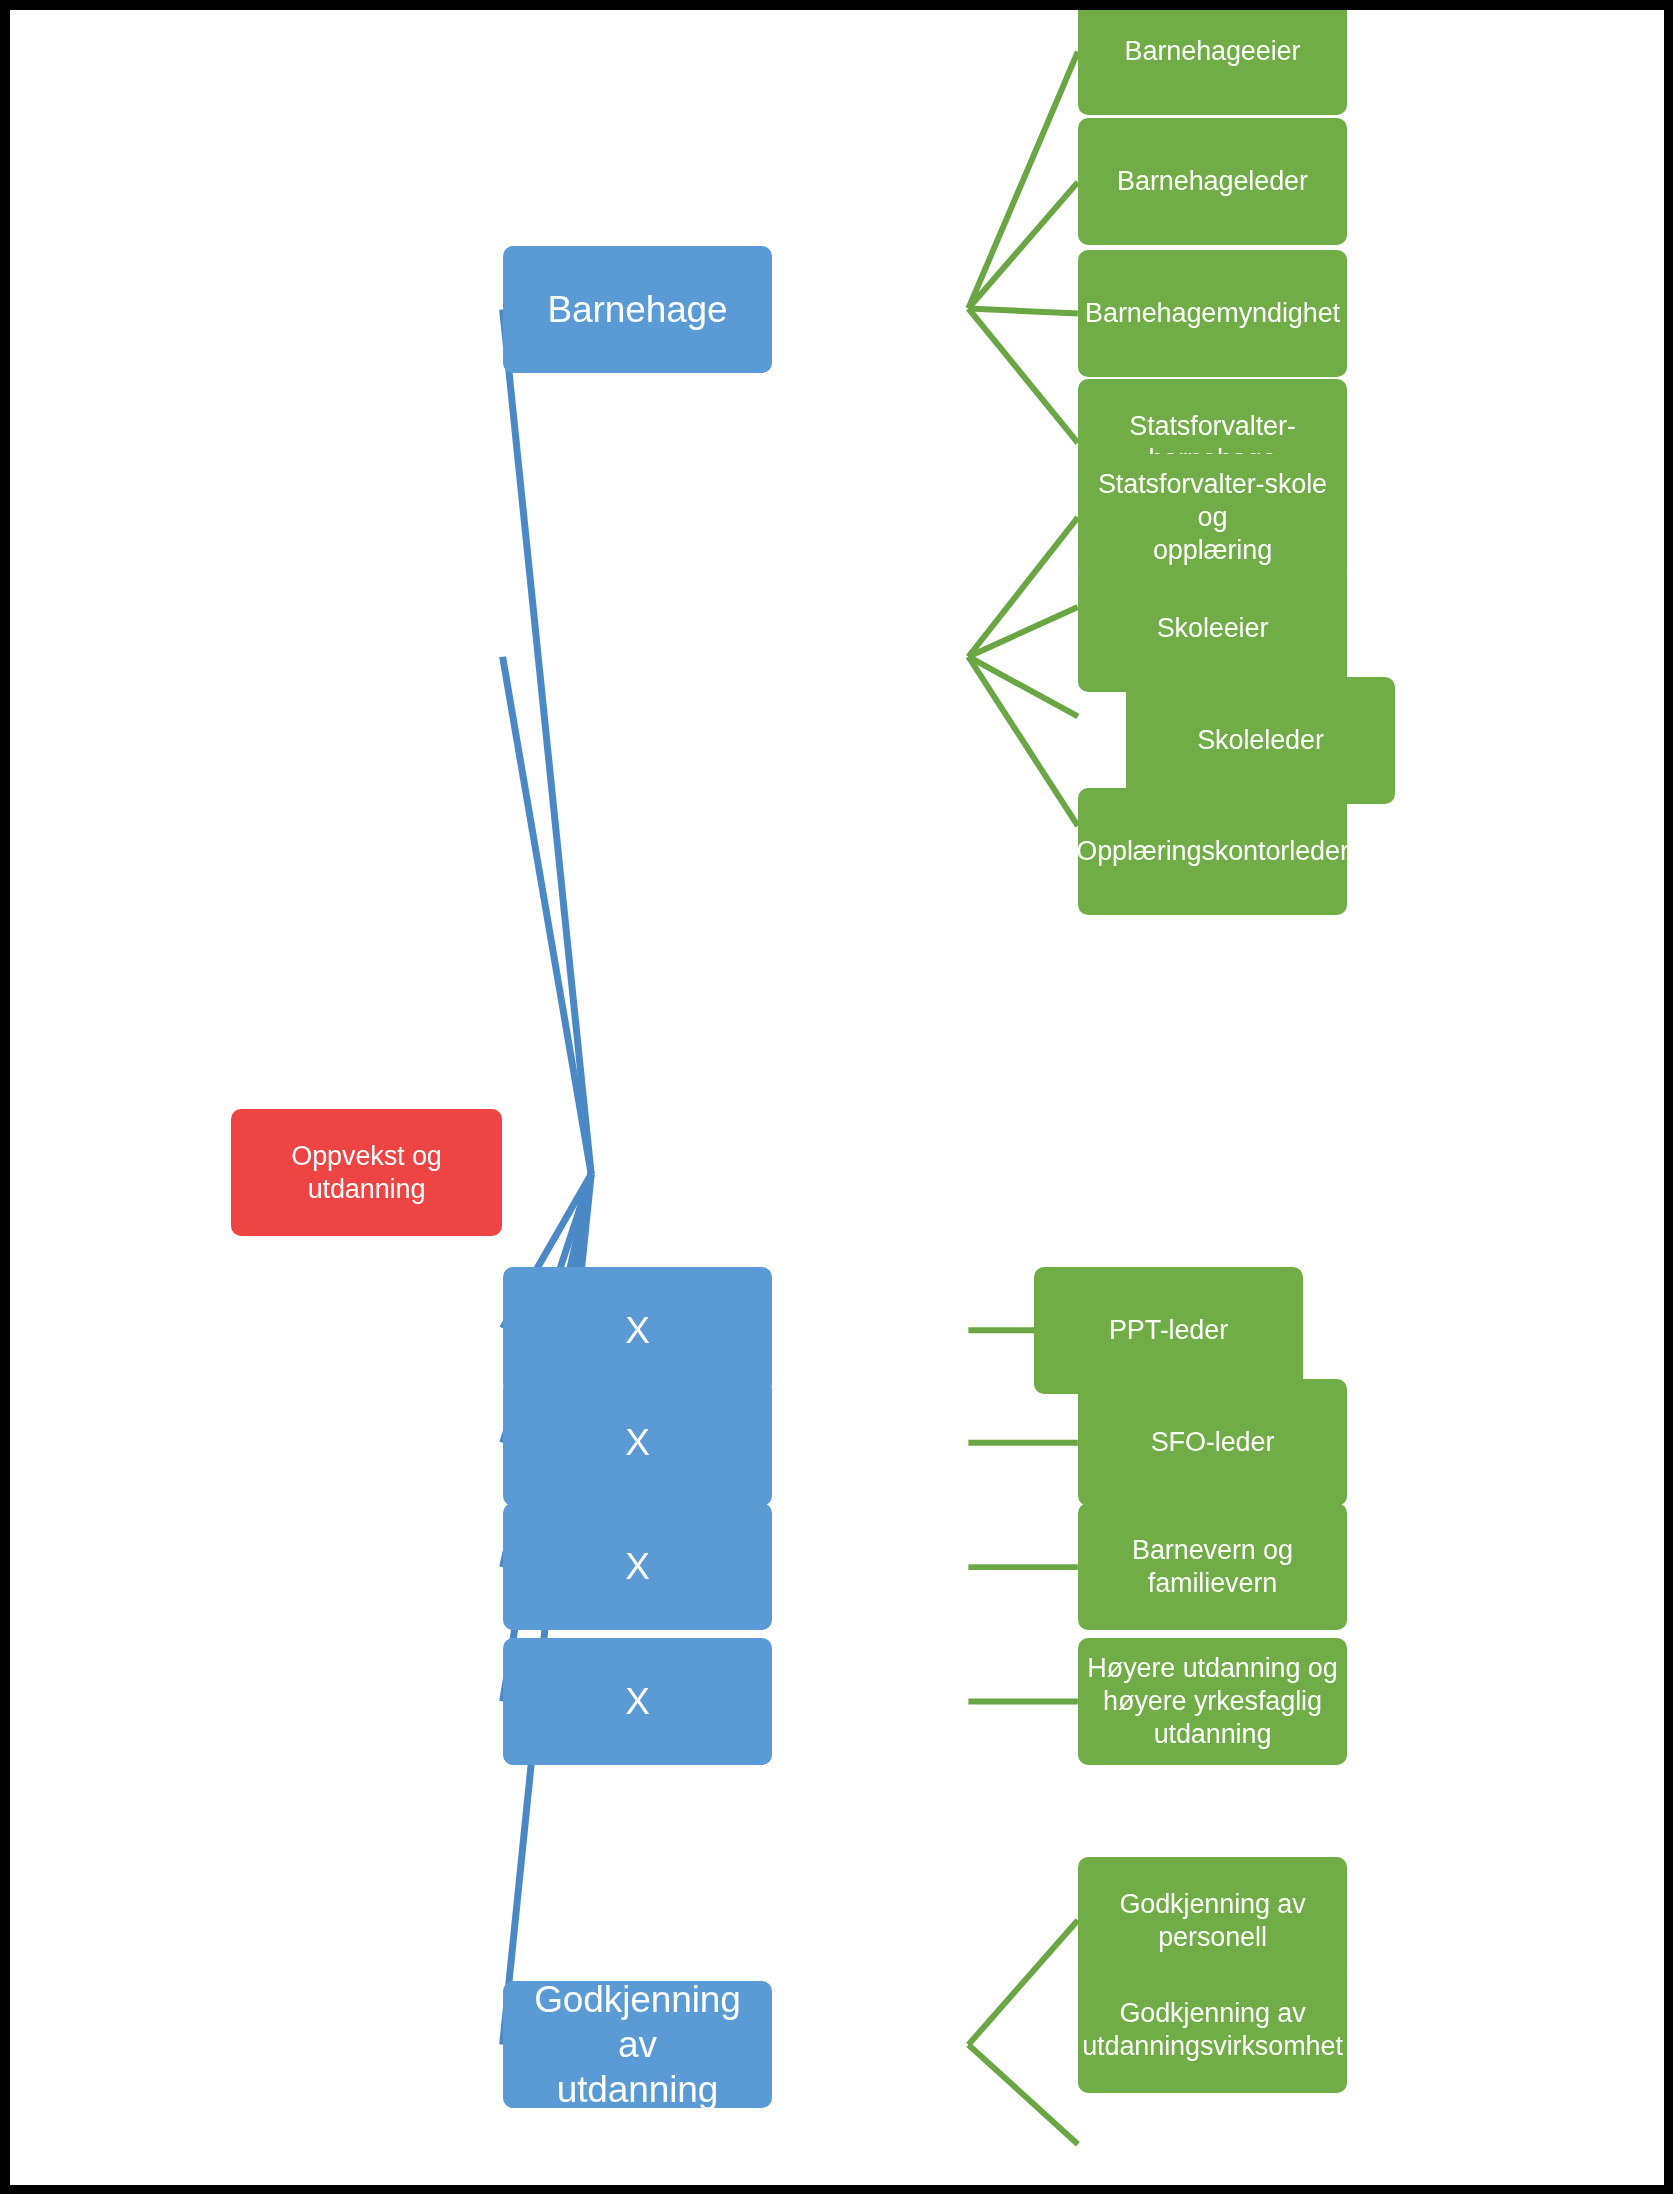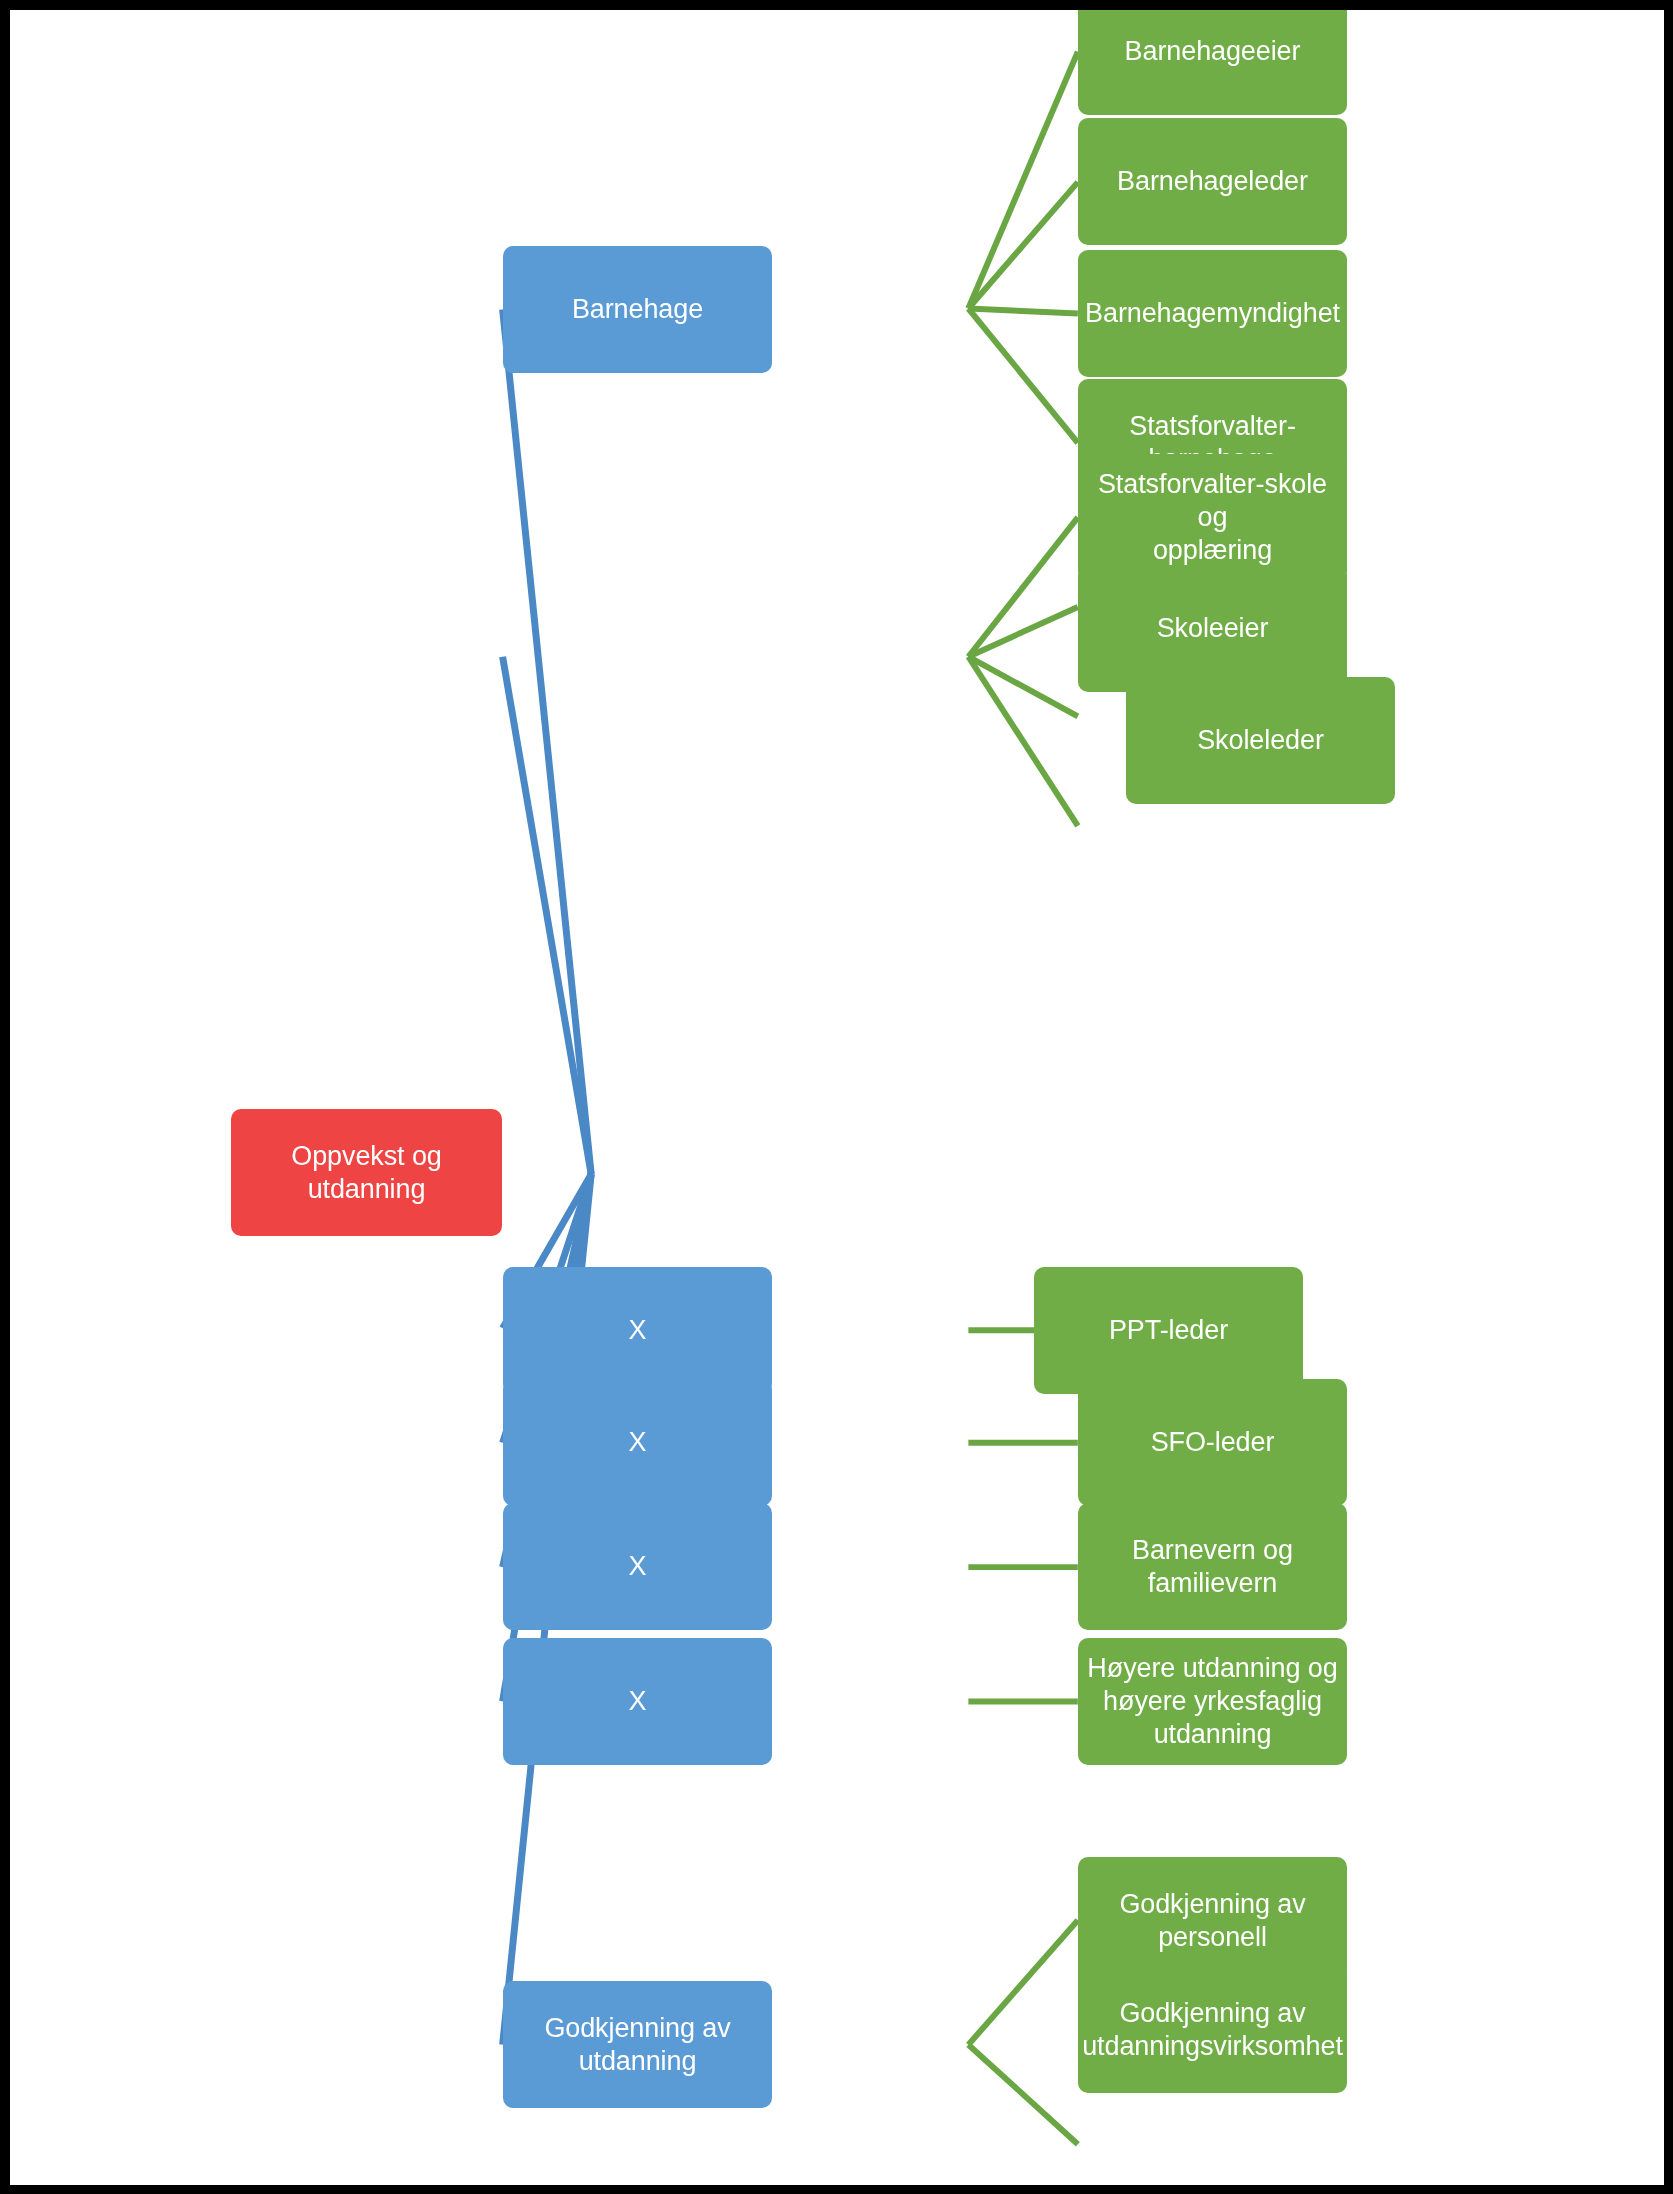--- a/index.html
+++ b/index.html
@@ -44,21 +44,21 @@
     line-height: 1.22;
     padding: 4px 8px;
     letter-spacing: -0.1px;
   }
   .node.root {
     background: #ef4444;
     font-size: 27px;
   }
   .node.level1 {
     background: #5b9bd5;
-    font-size: 27px;
+    font-size: 37px;
   }
   .node.level2 {
     background: #70ad47;
     font-size: 27px;
   }
   .node .label {
     display: block;
     white-space: pre-line;
   }
 </style>
@@ -152,20 +152,23 @@
     </div>
 
     <div class="node level2" style="left:1068px; top:555px; width:269px; height:127px;">
       <span class="label">Skoleeier</span>
     </div>
 
     <div class="node level2" style="left:1068px; top:667px; width:269px; height:127px;margin-left:48px;">
       <span class="label">Skoleleder</span>
     </div>
 
+    <div class="node level2" style="left:1068px; top:778px; width:269px; height:127px;">
+      <span class="label">Opplæringskontorleder</span>
+    </div>
 
     <div class="node level2" style="left:1024px; top:1257px; width:269px; height:127px;">
       <span class="label">PPT-leder</span>
     </div>
 
     <div class="node level2" style="left:1068px; top:1369px; width:269px; height:127px;">
       <span class="label">SFO-leder</span>
     </div>
 
     <div class="node level2" style="left:1068px; top:1493px; width:269px; height:127px;">

